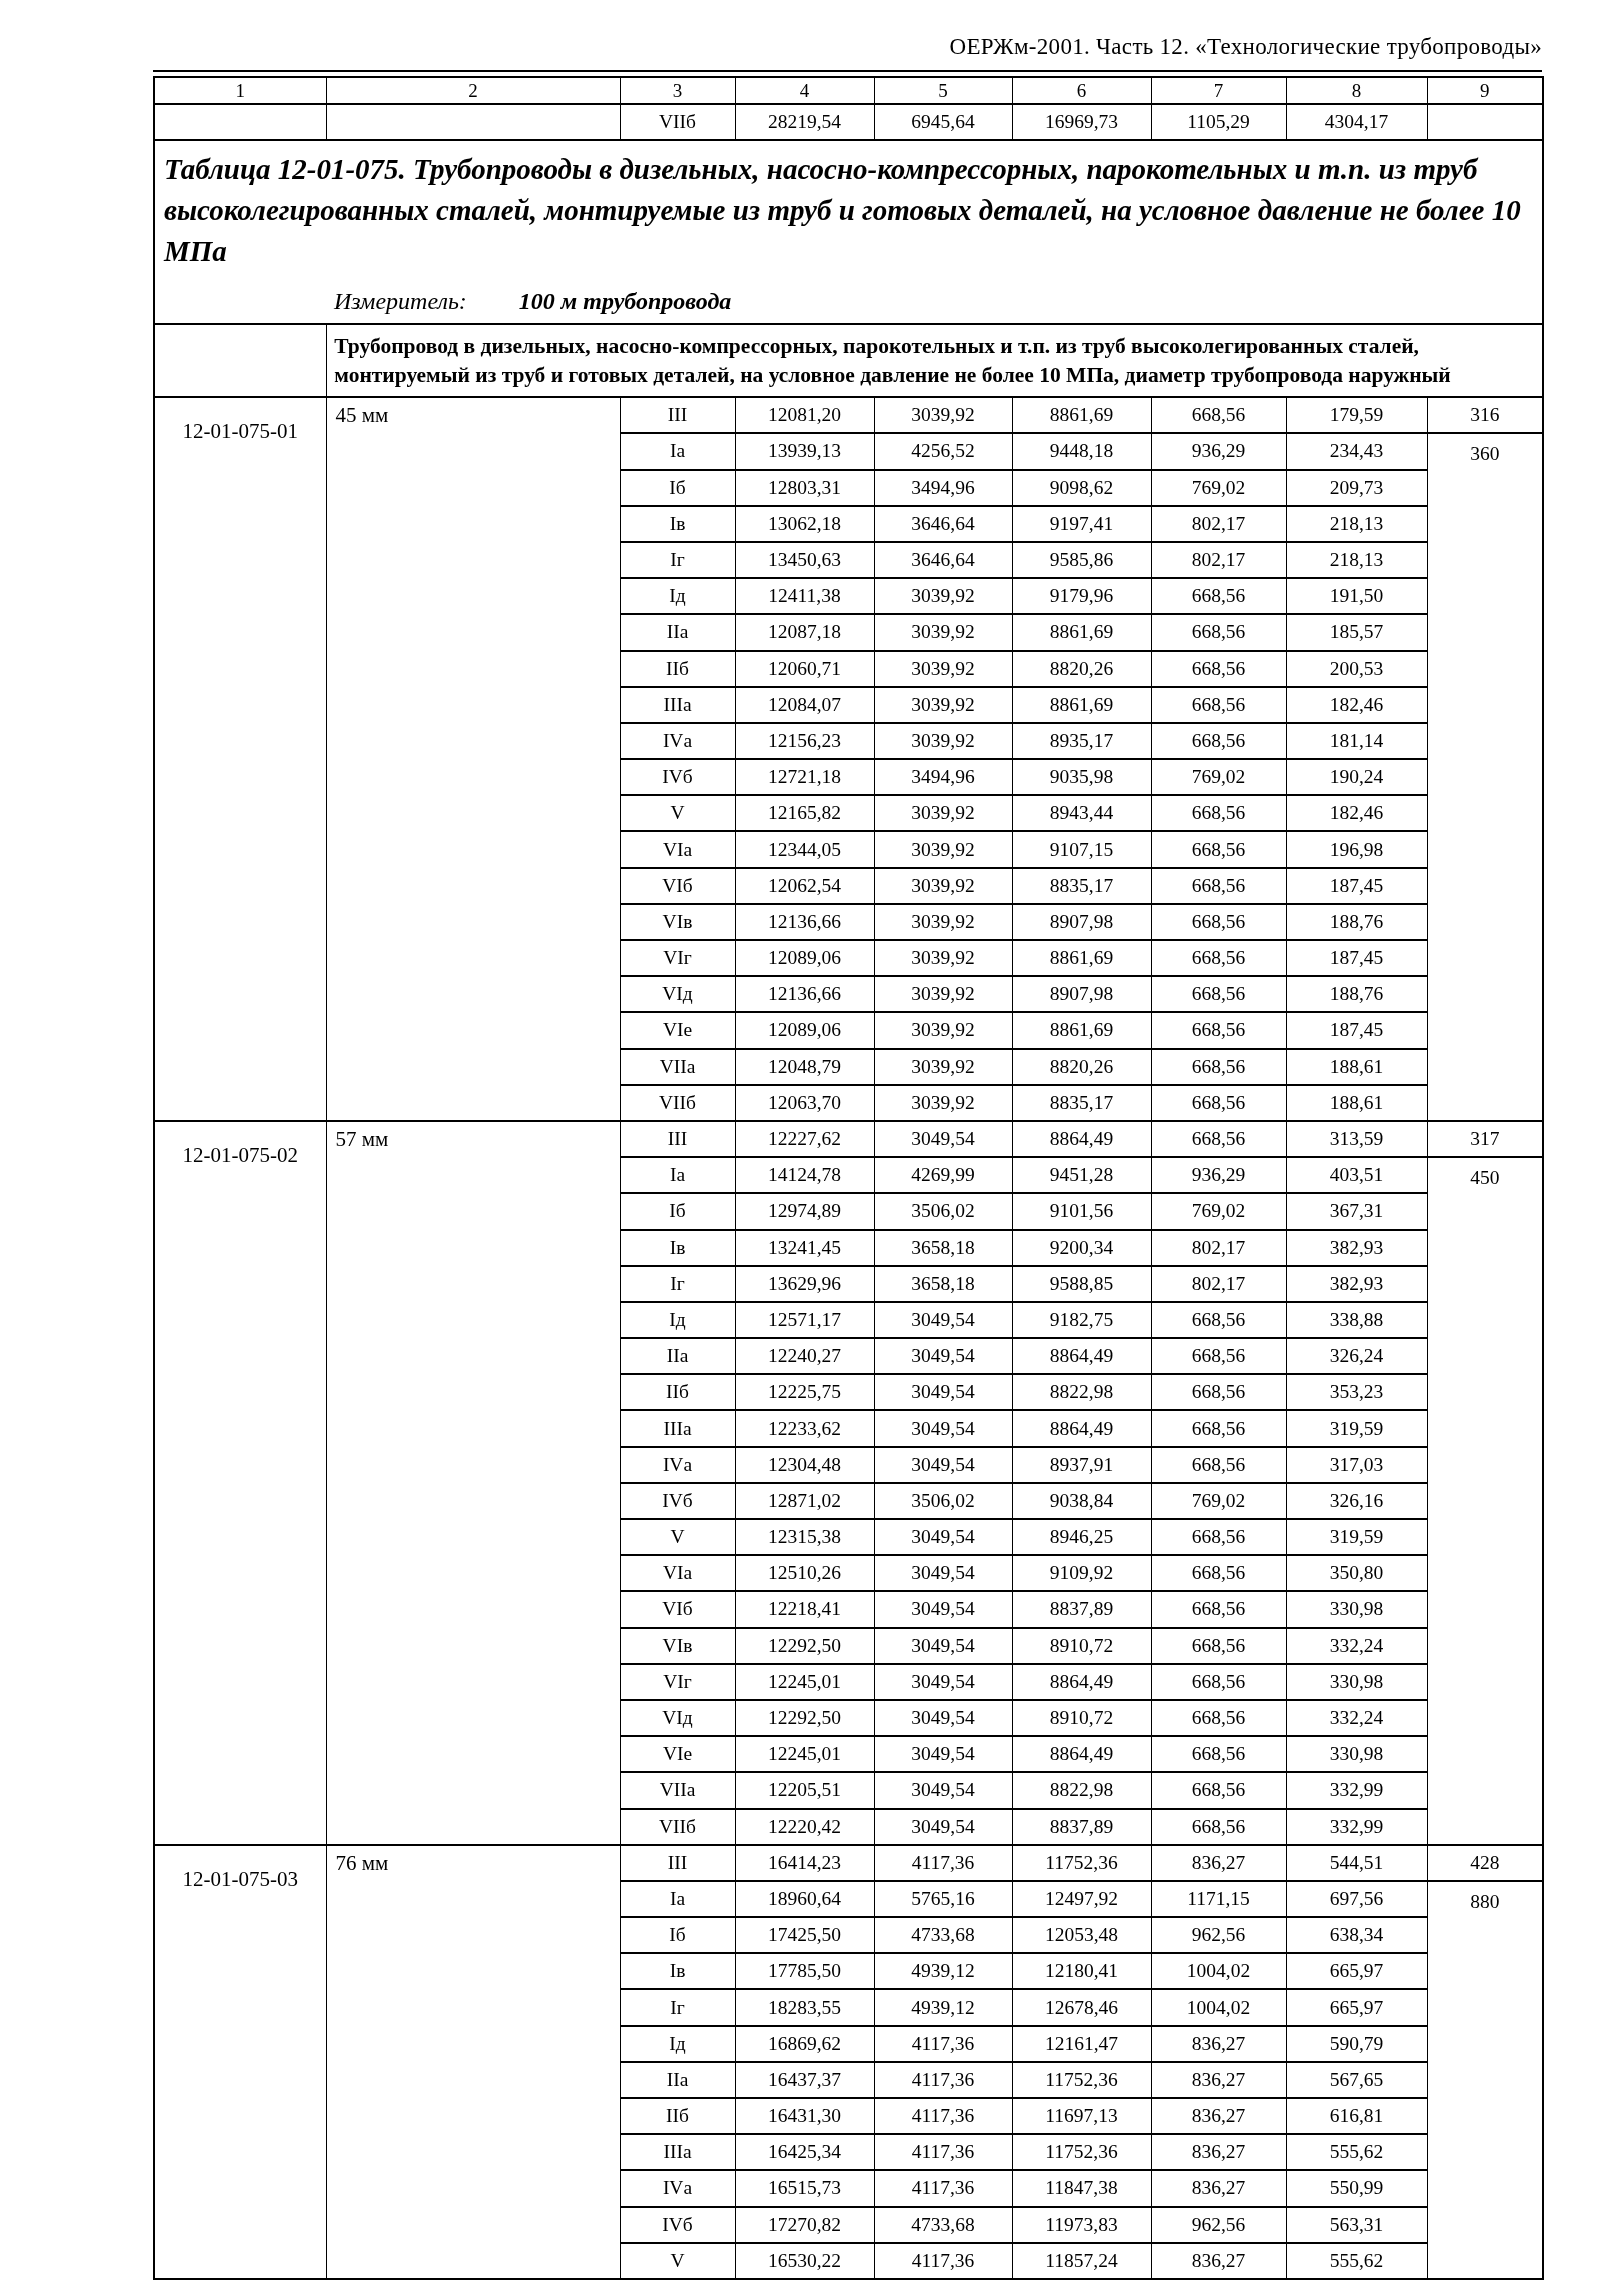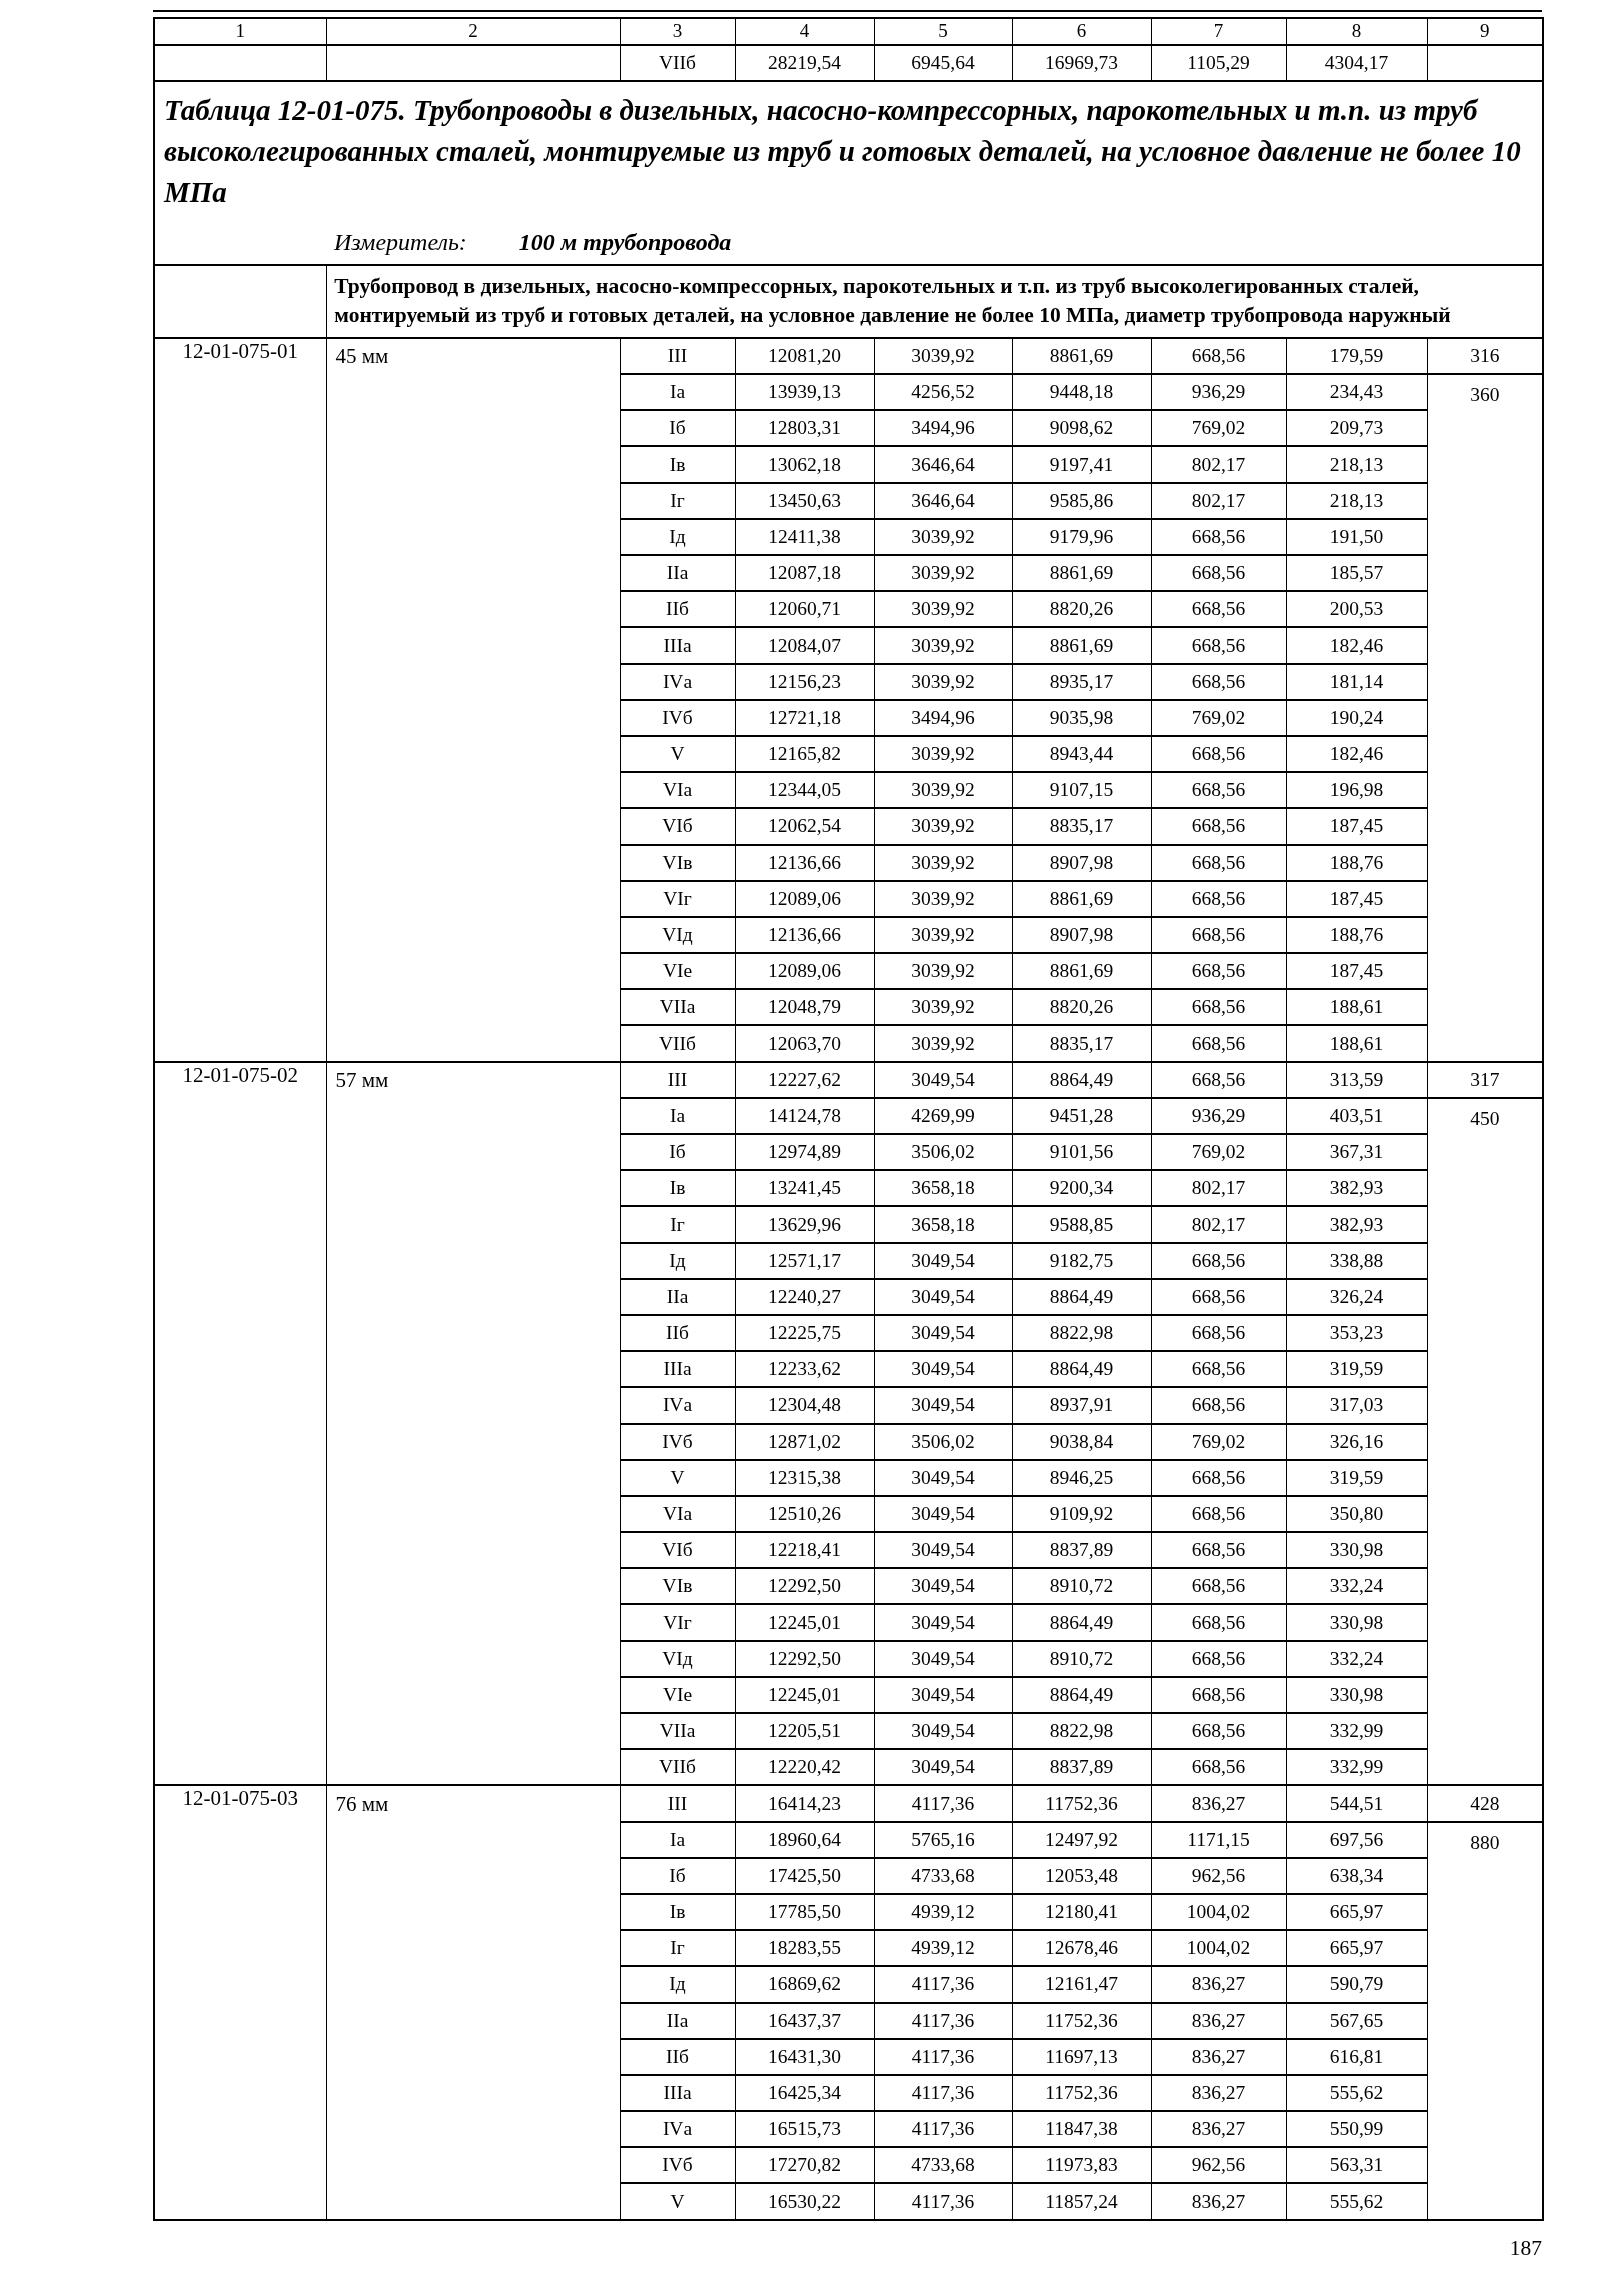--- a/index.html
+++ b/index.html
@@ -25,32 +25,33 @@
   }
   td.colnum-cell{height:22px;font-size:19px;padding:1.3px 2.6px;}
   td.title-cell{text-align:left;padding:7.8px 9px;height:auto;font-style:italic;}
   .title-text{font-weight:bold;font-size:29px;line-height:1.42;}
   .measure-line{font-size:24px;padding-left:170px;margin-top:16px;}
   .measure-value{font-weight:bold;margin-left:52px;}
   td.desc-cell{
     text-align:left;font-weight:bold;font-size:21.5px;line-height:1.35;
     padding:6.5px 7.8px;vertical-align:top;height:auto;margin-left:36px;
   }
-  td.code-cell{vertical-align:top;padding-top:0;font-size:21px;}
+  td.code-cell{vertical-align:top;padding-top:21px;font-size:21px;}
   td.size-cell{vertical-align:top;text-align:left;padding:5.2px 3.9px 0 9px;font-size:21px;}
   td.col9-cell{font-size:19.5px;}
   td.col9-merged{vertical-align:top;padding-top:9px;}
   tr.bold-row td.label-cell,tr.bold-row td.num-cell{font-weight:normal;margin-left:36px;}
   .page-number{text-align:right;margin-top:15.6px;font-size:21.5px;}
 </style>
 </head>
 <body>
 
 <div class="content">
 
+  <div class="page-header">ОЕРЖм-2001. Часть 12. «Технологические трубопроводы»</div>
   <div class="top-rule"></div>
 
   <table class="rates">
     <colgroup>
       <col style="width:172px">
         <col style="width:294px">
         <col style="width:115px">
       <col style="width:139px">
         <col style="width:138px">
         <col style="width:139px">

